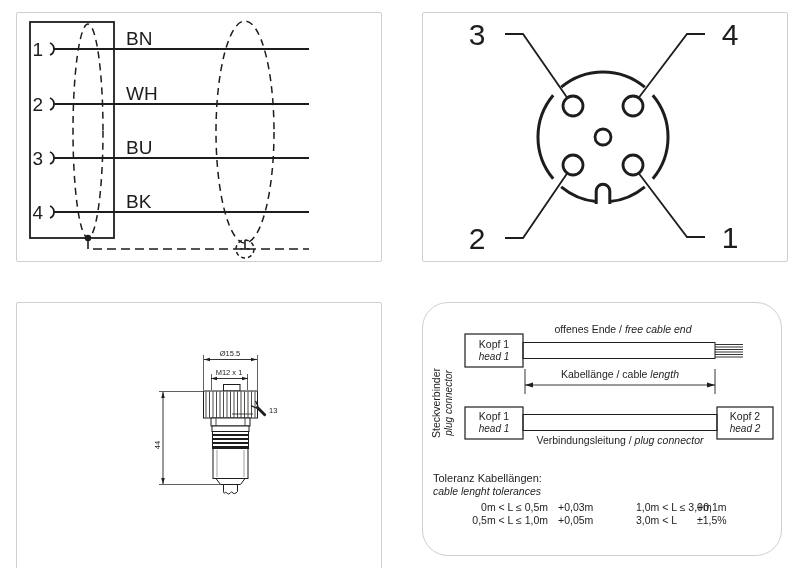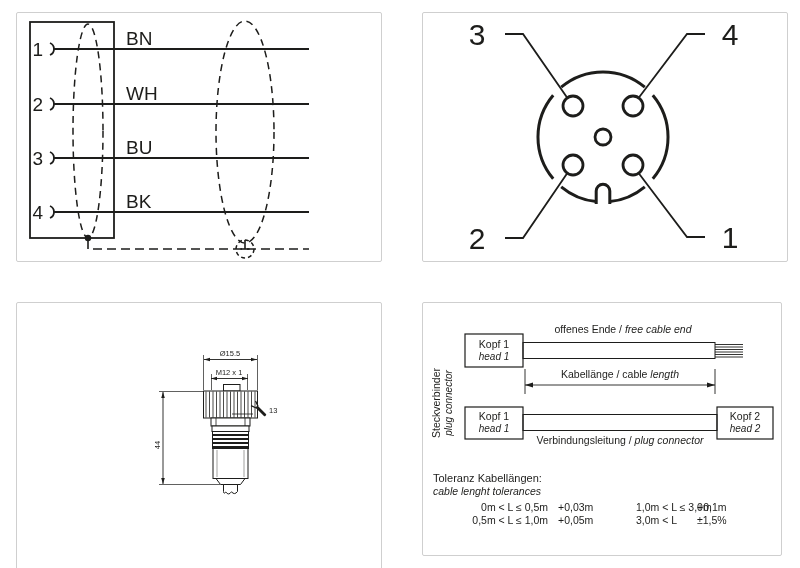--- a/index.html
+++ b/index.html
@@ -6,21 +6,21 @@
   .sheet{
     position:relative;width:800px;height:568px;background:#ffffff;overflow:hidden;
     font-family:"Liberation Sans", sans-serif;color:#1d1d1b;
   }
   .panel{
     position:absolute;background:#ffffff;border:1px solid #cfcfcf;border-radius:2px;box-sizing:border-box;
   }
   #panel-wiring  {left:16px;  top:12px;  width:366px; height:250px;}
   #panel-face    {left:422px; top:12px;  width:366px; height:250px;}
   #panel-drawing {left:16px;  top:302px; width:366px; height:318px;}
-  #panel-cable   {left:422px; top:302px; width:360px; height:254px;}
+  #panel-cable   {left:422px; top:302px; width:360px; height:254px;border-radius:26px;}
   svg{display:block;}
   svg text{font-family:"Liberation Sans", sans-serif;fill:#1d1d1b;}
   .ln{stroke:#1d1d1b;fill:none;}
   .fl{fill:#1d1d1b;stroke:none;}
   .wh{fill:#ffffff;stroke:#1d1d1b;}
 </style>
 </head>
 <body>
 
 <div class="sheet">

